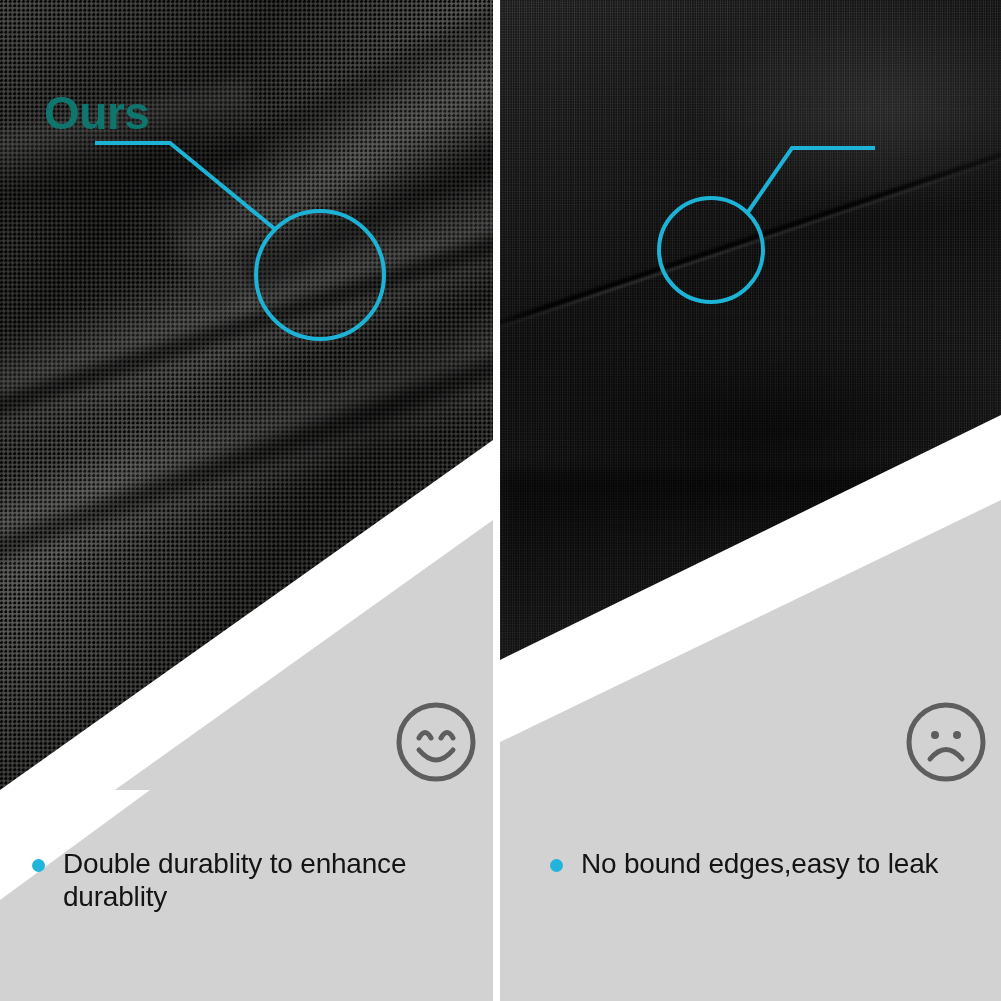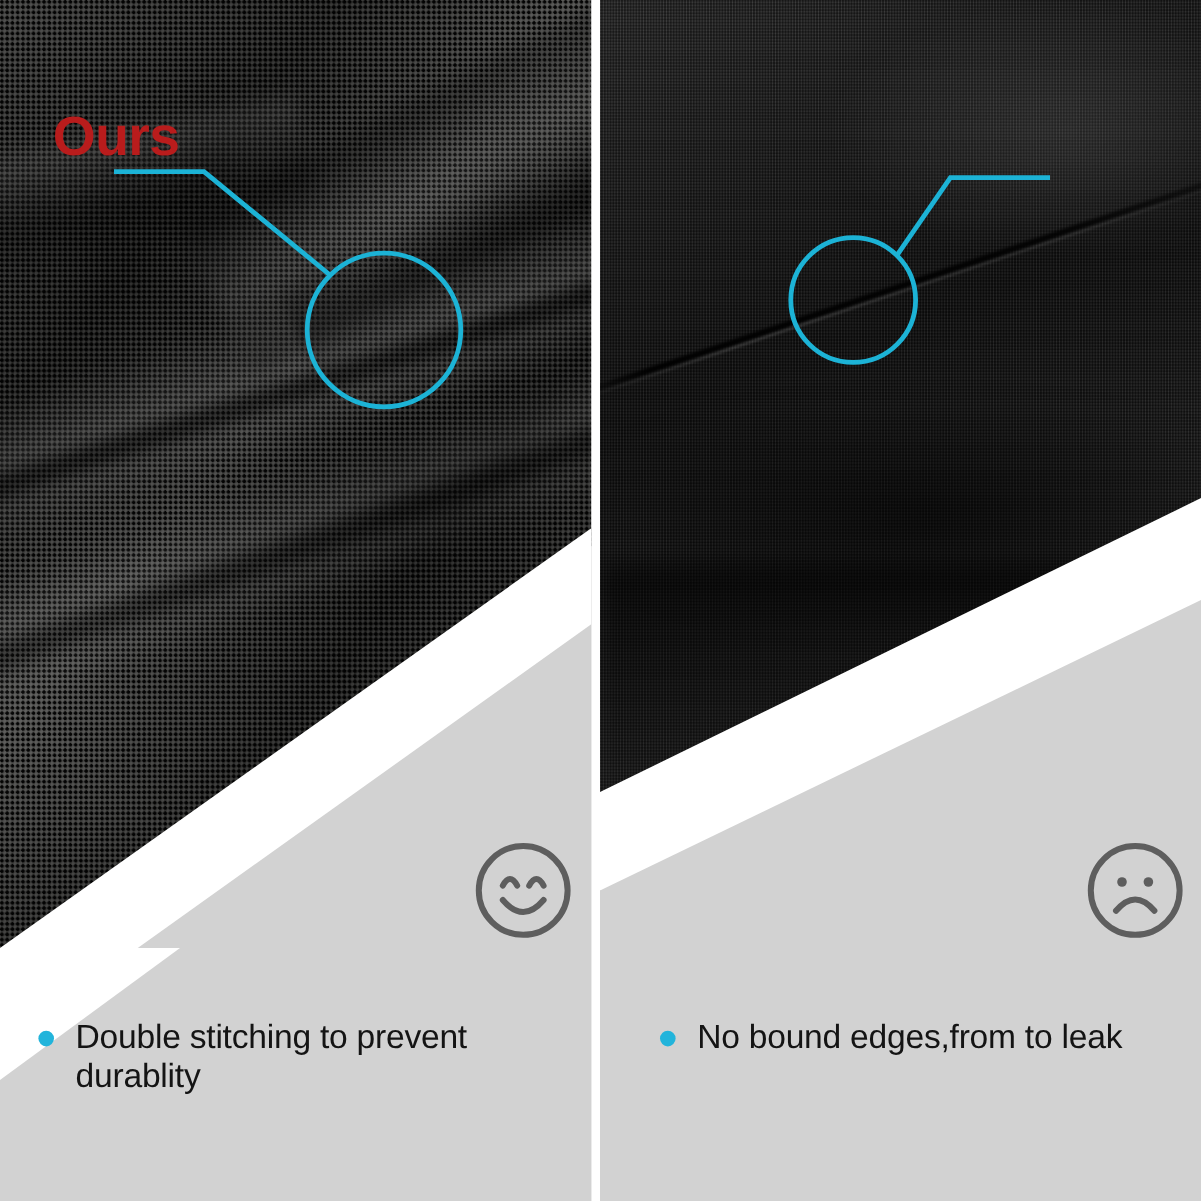--- a/index.html
+++ b/index.html
@@ -211,21 +211,21 @@
     pointer-events: none;
   }
 
   .callout-label {
     position: absolute;
     font-family: "Liberation Sans", sans-serif;
     font-weight: bold;
     font-size: 46px;
     letter-spacing: -0.5px;
     line-height: 1;
-    color: #b91c1c;
+    color: #0f766e;
     white-space: nowrap;
   }
   #label-ours   { left: 44px;  top: 90px; }
 
   
   .bullets {
     position: absolute;
     left: 0;
     bottom: 0;
     width: 100%;
@@ -290,21 +290,21 @@
     <svg class="callout-svg" id="callout-ours" viewBox="0 0 493 1001">
       <circle cx="320" cy="275" r="64" fill="none" stroke="#1cb3d6" stroke-width="4"></circle>
       <polyline points="95,143 170,143 276,230" fill="none" stroke="#1cb3d6" stroke-width="4" stroke-linejoin="miter" stroke-linecap="butt"></polyline>
     </svg>
 
     <div class="callout-label" id="label-ours">Ours</div>
 
     <ul class="bullets" id="bullets-ours">
       <li class="bullet-item">
         <span class="bullet-dot"></span>
-        <span class="bullet-text">Double stitching to prevent durablity</span>
+        <span class="bullet-text">Double durablity to enhance durablity</span>
       </li>
     </ul>
   </div>
 
   <div class="panel-divider"></div>
 
   <div class="panel" id="panel-others">
 
     <div class="grey-bg"></div>
 
@@ -328,18 +328,18 @@
     </div>
 
     <svg class="callout-svg" id="callout-others" viewBox="0 0 501 1001">
       <circle cx="211" cy="250" r="52" fill="none" stroke="#1cb3d6" stroke-width="4"></circle>
       <polyline points="248,212 292,148 375,148" fill="none" stroke="#1cb3d6" stroke-width="4" stroke-linejoin="miter" stroke-linecap="butt"></polyline>
     </svg>
 
     <ul class="bullets" id="bullets-others">
       <li class="bullet-item">
         <span class="bullet-dot"></span>
-        <span class="bullet-text">No bound edges,from to leak</span>
+        <span class="bullet-text">No bound edges,easy to leak</span>
       </li>
     </ul>
   </div>
 
 </div>
 
 </body></html>

